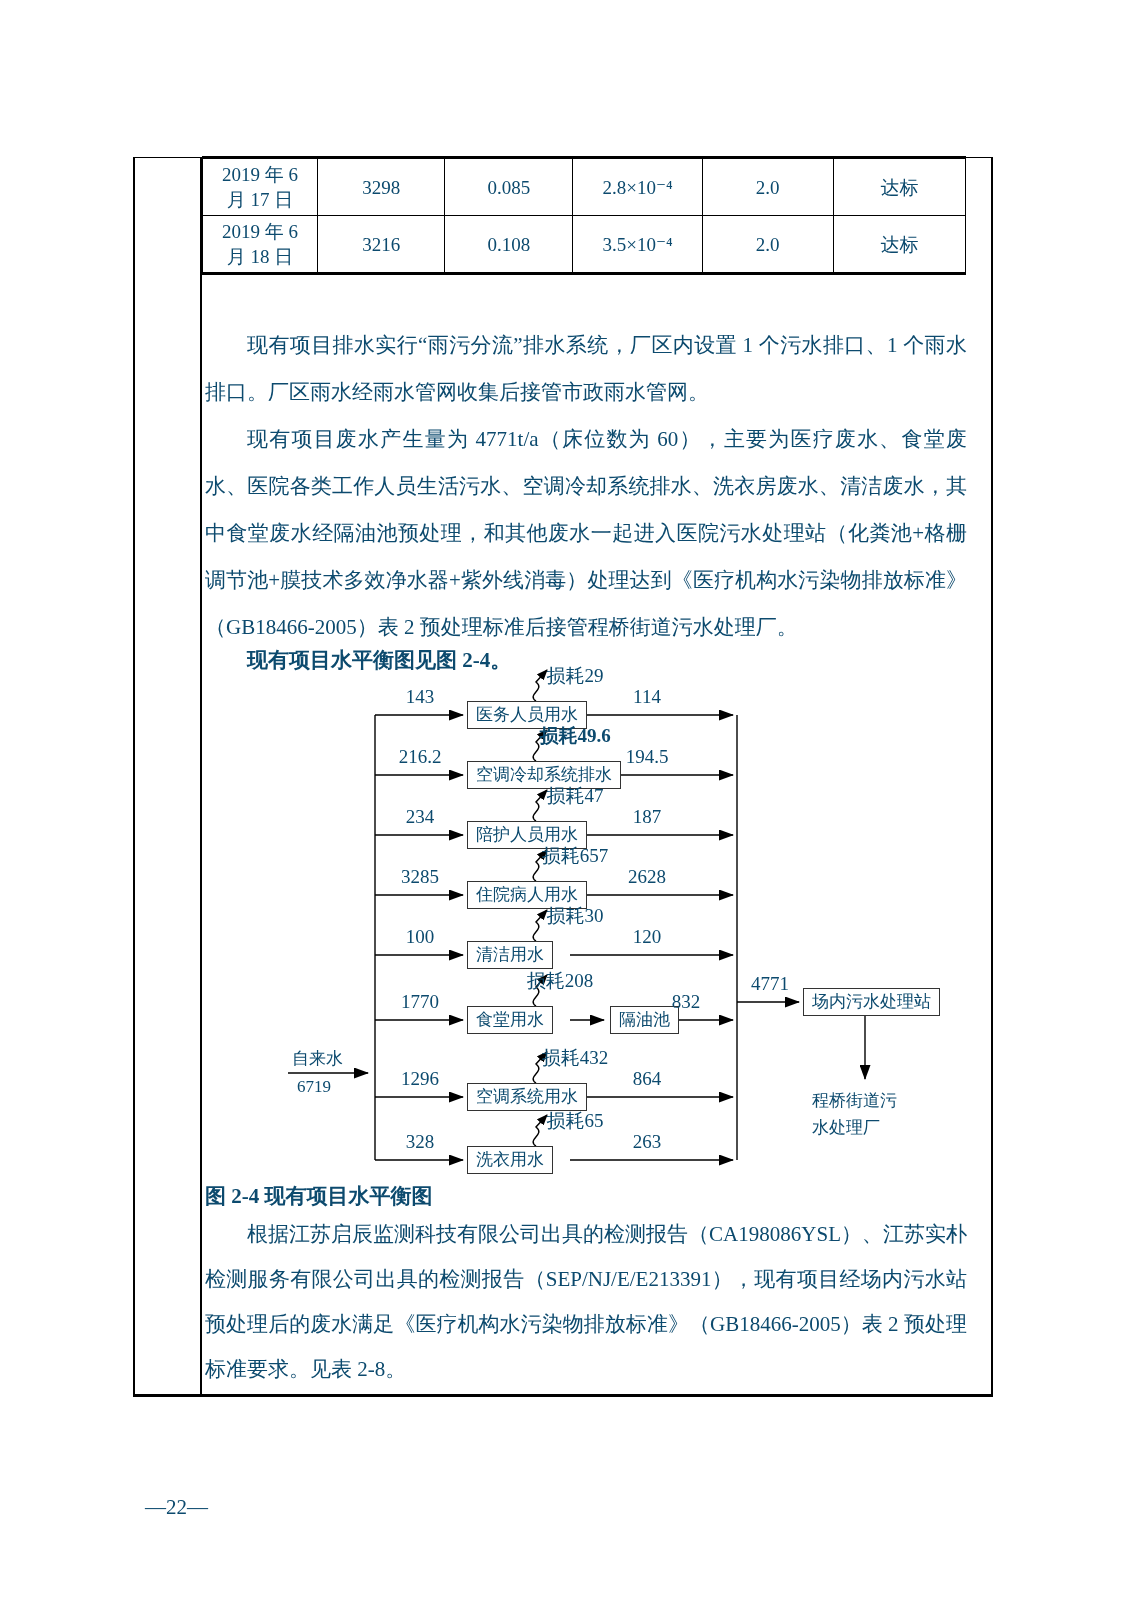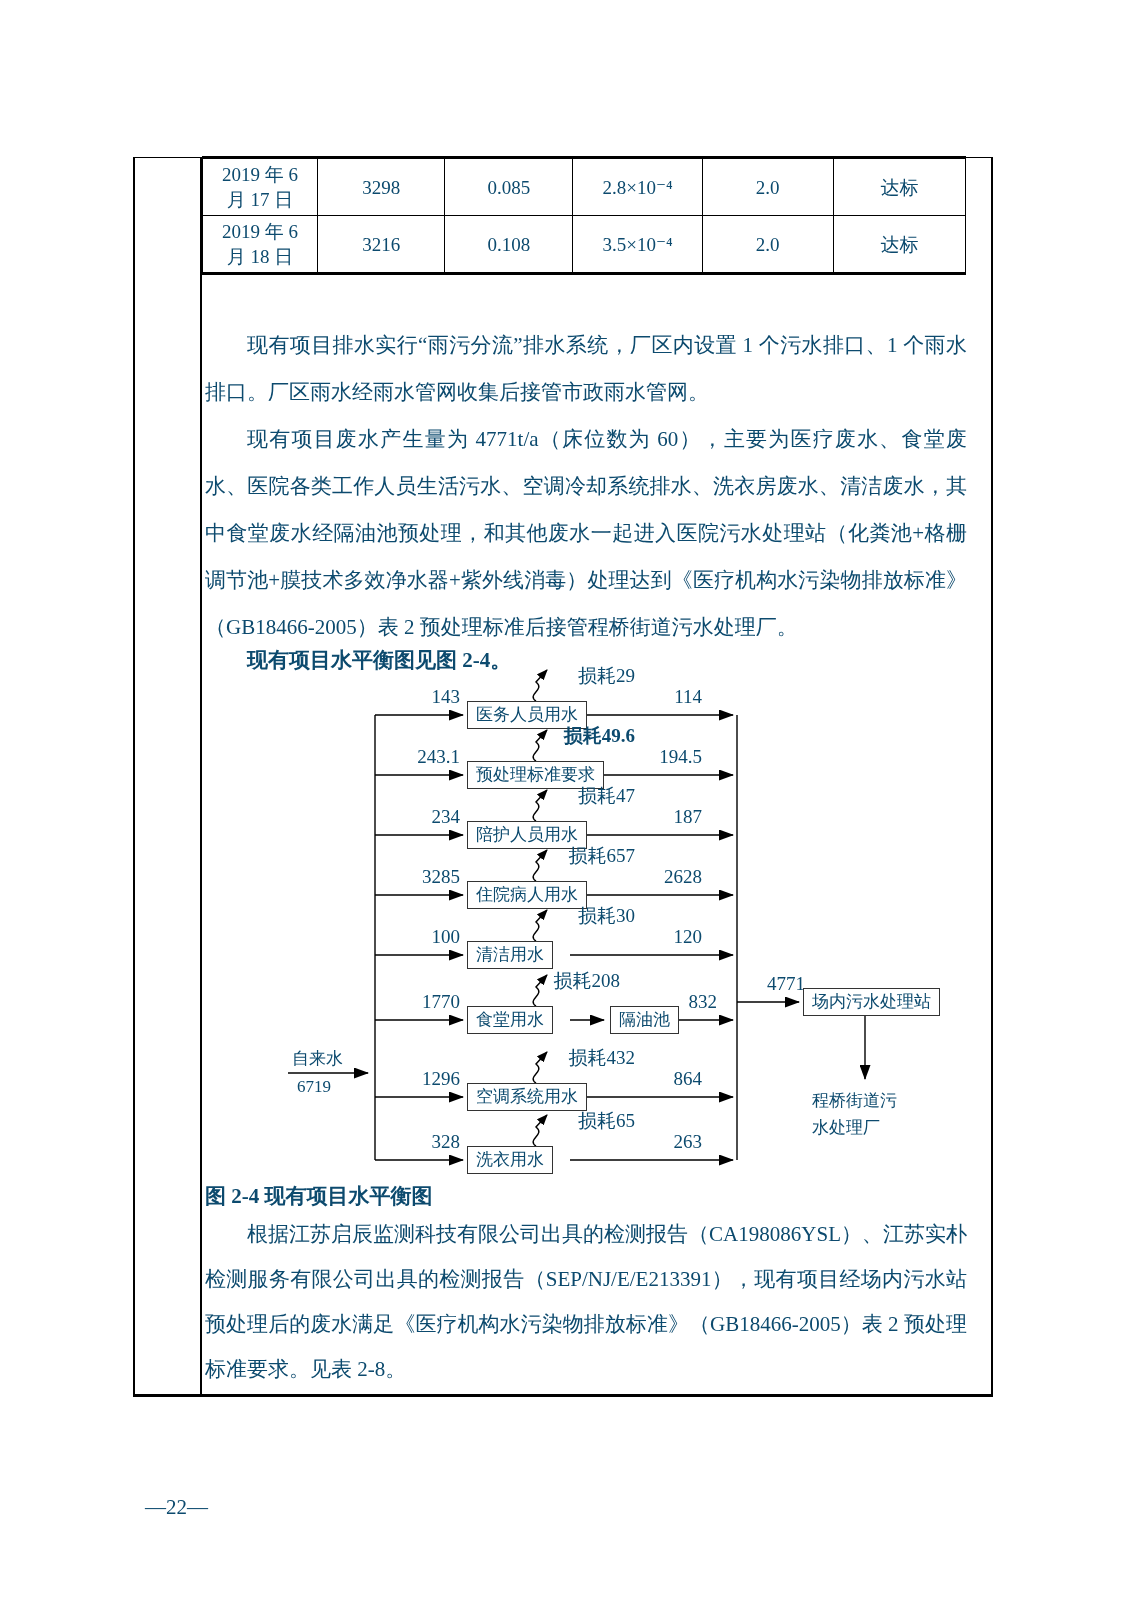--- a/index.html
+++ b/index.html
@@ -14,21 +14,21 @@
   
   .para{position:absolute;left:205px;width:762px;font-size:21px;line-height:47px;
         text-align:justify;text-indent:2em;margin:0;}
   .bold{font-weight:bold;}
   .caption{position:absolute;left:205px;width:762px;text-align:left;font-size:21px;font-weight:bold;}
   
   .diagram{position:absolute;left:200px;top:655px;width:793px;height:565px;}
   .diagram svg{position:absolute;left:0;top:0;}
   .dbox{position:absolute;transform:translateY(-50%);border:1.5px solid #333;background:#fff;
         font-size:17px;line-height:20px;padding:3px 8px;white-space:nowrap;}
-  .dl{position:absolute;font-size:19px;text-align:right;white-space:nowrap;}
+  .dl{position:absolute;font-size:19px;text-align:center;white-space:nowrap;}
   .dsrc{position:absolute;font-size:17px;white-space:nowrap;}
   .ddest{position:absolute;font-size:17px;line-height:27px;white-space:nowrap;}
   .pagenum{position:absolute;left:145px;top:1495px;font-size:21px;}
 </style>
 </head>
 <body>
 
 <div class="page">
 
   <div class="vline" style="left:133px;top:157px;width:2px;height:1240px;"></div>
@@ -127,22 +127,22 @@
     </svg>
 
     <div class="dsrc" style="left:92px;top:392px;">自来水</div>
     <div class="dsrc" style="left:97px;top:422px;">6719</div>
 
     <div class="dl" style="left:180px;top:31px;width:80px;">143</div>
     <div class="dbox" style="left:267px;top:60px;">医务人员用水</div>
     <div class="dl" style="left:392px;top:31px;width:110px;">114</div>
     <div class="dl" style="left:315px;top:8px;width:120px;">损耗29</div>
 
-    <div class="dl" style="left:180px;top:91px;width:80px;">243.1</div>
-    <div class="dbox" style="left:267px;top:120px;">预处理标准要求</div>
+    <div class="dl" style="left:180px;top:91px;width:80px;">216.2</div>
+    <div class="dbox" style="left:267px;top:120px;">空调冷却系统排水</div>
     <div class="dl" style="left:392px;top:91px;width:110px;">194.5</div>
     <div class="dl" style="left:315px;top:68px;width:120px;font-weight:bold;">损耗49.6</div>
 
     <div class="dl" style="left:180px;top:151px;width:80px;">234</div>
     <div class="dbox" style="left:267px;top:180px;">陪护人员用水</div>
     <div class="dl" style="left:392px;top:151px;width:110px;">187</div>
     <div class="dl" style="left:315px;top:128px;width:120px;">损耗47</div>
 
     <div class="dl" style="left:180px;top:211px;width:80px;">3285</div>
     <div class="dbox" style="left:267px;top:240px;">住院病人用水</div>

